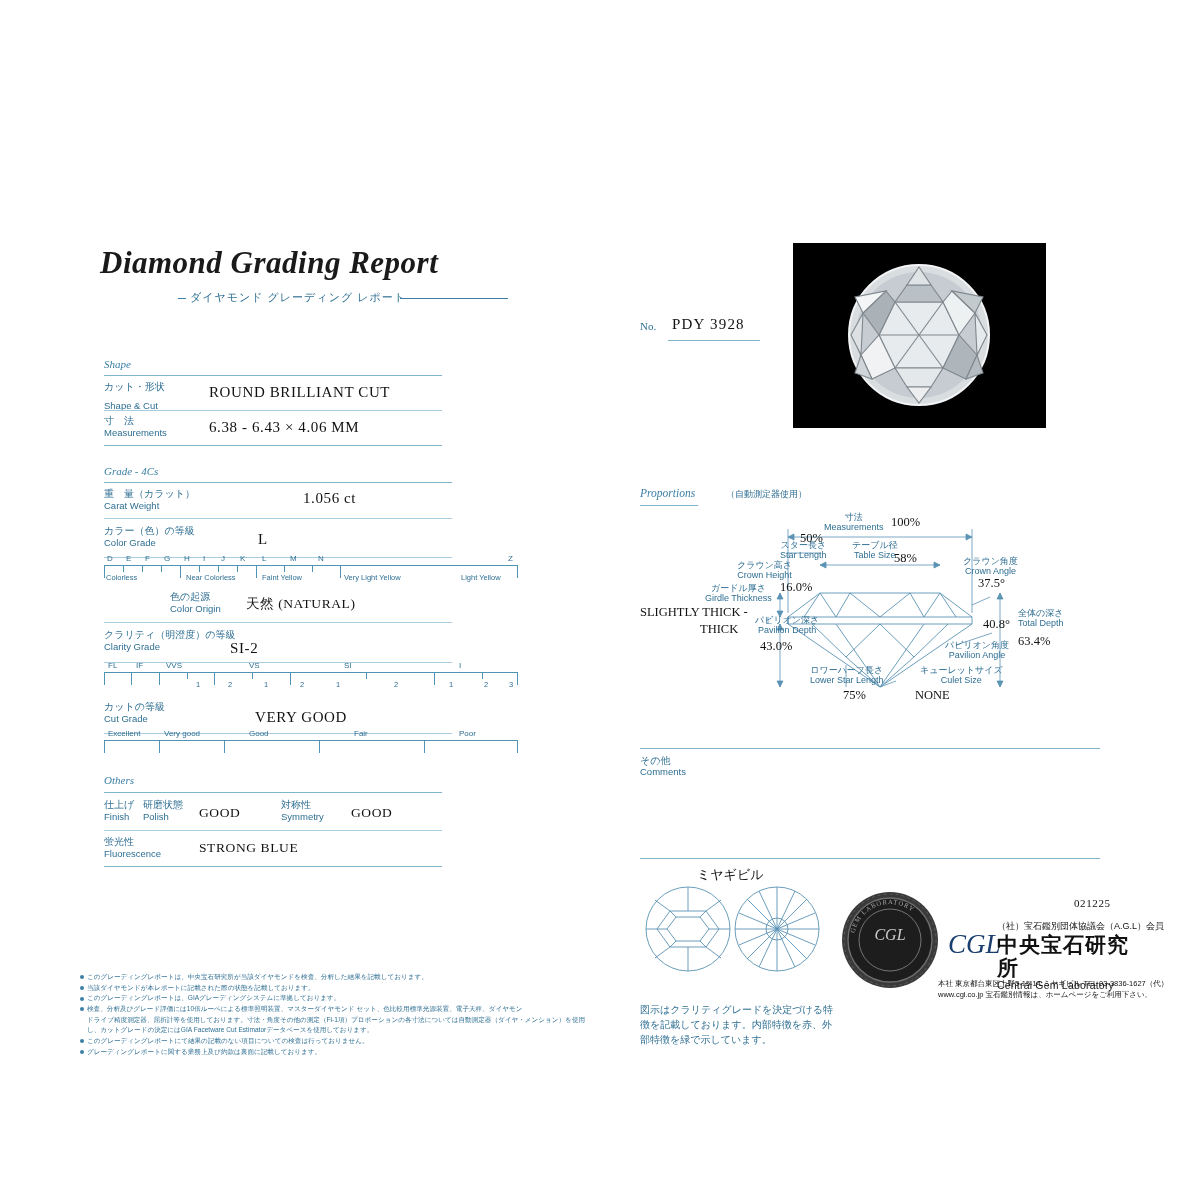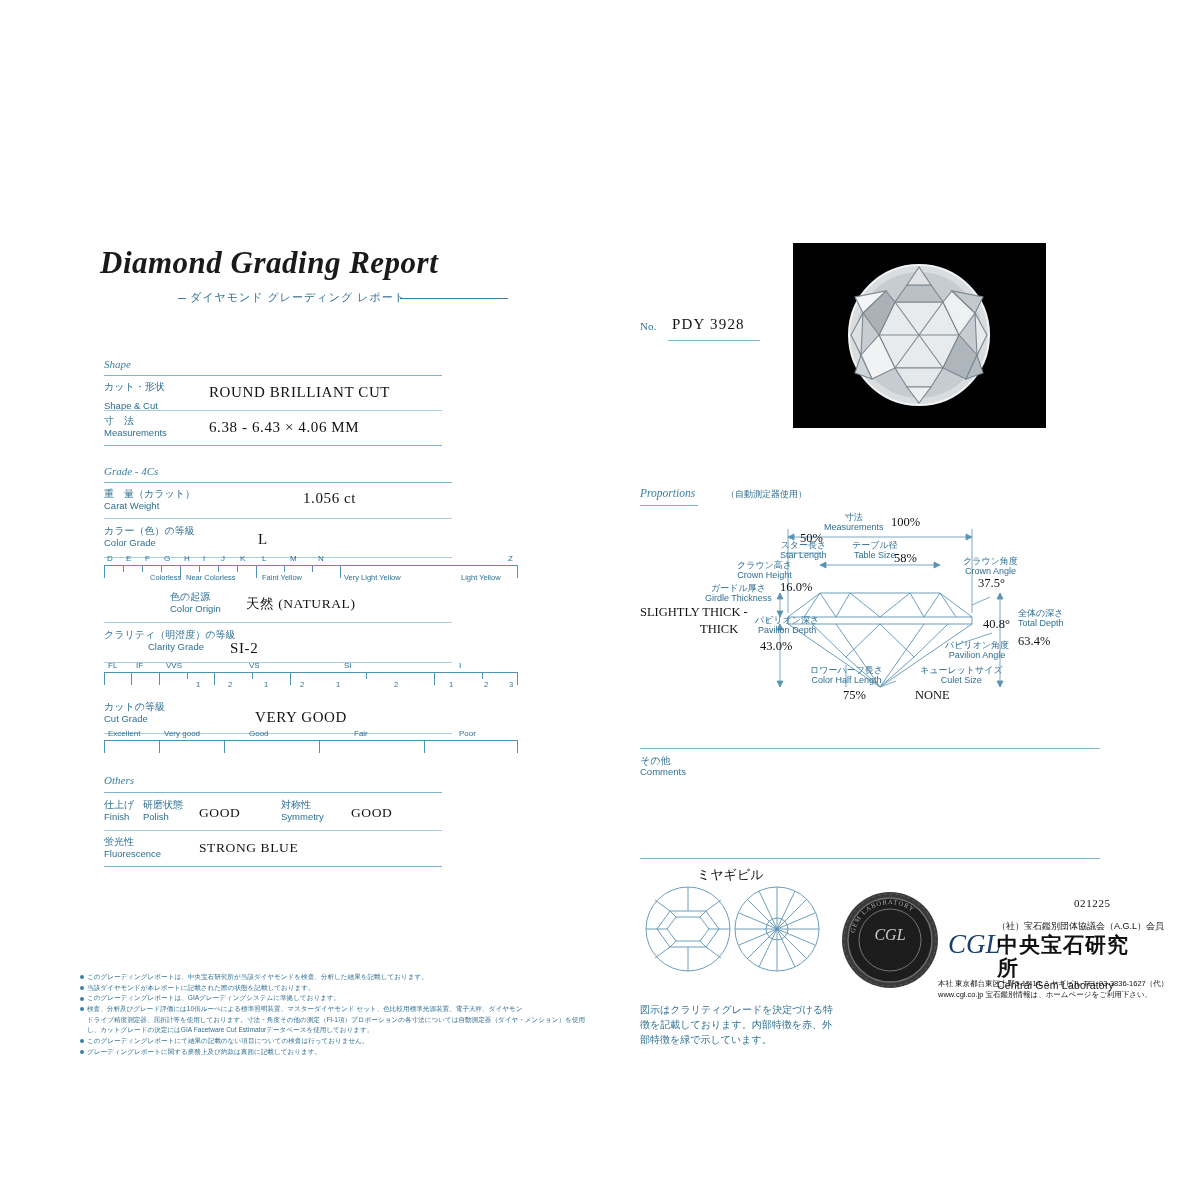--- a/index.html
+++ b/index.html
@@ -143,34 +143,34 @@
     <div class="lt" style="left:60px;">G</div>
     <div class="lt" style="left:80px;">H</div>
     <div class="lt" style="left:99px;">I</div>
     <div class="lt" style="left:117px;">J</div>
     <div class="lt" style="left:136px;">K</div>
     <div class="lt" style="left:158px;">L</div>
     <div class="lt" style="left:186px;">M</div>
     <div class="lt" style="left:214px;">N</div>
     <div class="lt" style="left:404px;">Z</div>
 
-    <div class="lb" style="left:2px;margin-left:44px;">Colorless</div>
+    <div class="lb" style="left:2px;">Colorless</div>
     <div class="lb" style="left:82px;">Near Colorless</div>
     <div class="lb" style="left:158px;">Faint Yellow</div>
     <div class="lb" style="left:240px;">Very Light Yellow</div>
     <div class="lb" style="left:357px;">Light Yellow</div>
   </div>
 
   <div class="lbl-jp" style="left:170px;top:590px;">色の起源</div>
   <div class="lbl-en" style="left:170px;top:603px;">Color Origin</div>
   <div class="val sm" style="left:246px;top:595px;">天然 (NATURAL)</div>
   <div class="rule thin" style="left:104px;top:622px;width:348px;"></div>
 
   <div class="lbl-jp" style="left:104px;top:628px;">クラリティ（明澄度）の等級</div>
-  <div class="lbl-en" style="left:104px;top:641px;margin-left:44px;">Clarity Grade</div>
+  <div class="lbl-en" style="left:104px;top:641px;">Clarity Grade</div>
   <div class="val" style="left:230px;top:640px;">SI-2</div>
   <div class="rule thin" style="left:104px;top:662px;width:348px;"></div>
 
   <div class="scale" style="left:104px;top:672px;width:414px;">
     <div class="bar"></div>
     <div class="tick end" style="left:0;"></div>
     <div class="tick end" style="left:27px;"></div>
     <div class="tick end" style="left:55px;"></div>
     <div class="tick" style="left:83px;"></div>
     <div class="tick end" style="left:110px;"></div>
@@ -398,21 +398,21 @@
   <div class="p-val" style="left:983px;top:617px;">40.8°</div>
 
   <div class="p-txt" style="left:1018px;top:608px;">
     <span>全体の深さ</span><br>
     <span>Total Depth</span>
   </div>
   <div class="p-val" style="left:1018px;top:634px;">63.4%</div>
 
   <div class="p-txt" style="left:810px;top:665px;">
     <span>ロワーハーフ長さ</span><br>
-    <span>Color Half Length</span>
+    <span>Lower Star Length</span>
   </div>
   <div class="p-val" style="left:843px;top:688px;">75%</div>
 
   <div class="p-txt" style="left:920px;top:665px;">
     <span>キューレットサイズ</span><br>
     <span>Culet Size</span>
   </div>
   <div class="p-val" style="left:915px;top:688px;">NONE</div>
 
   <div id="comments-rule"></div>

